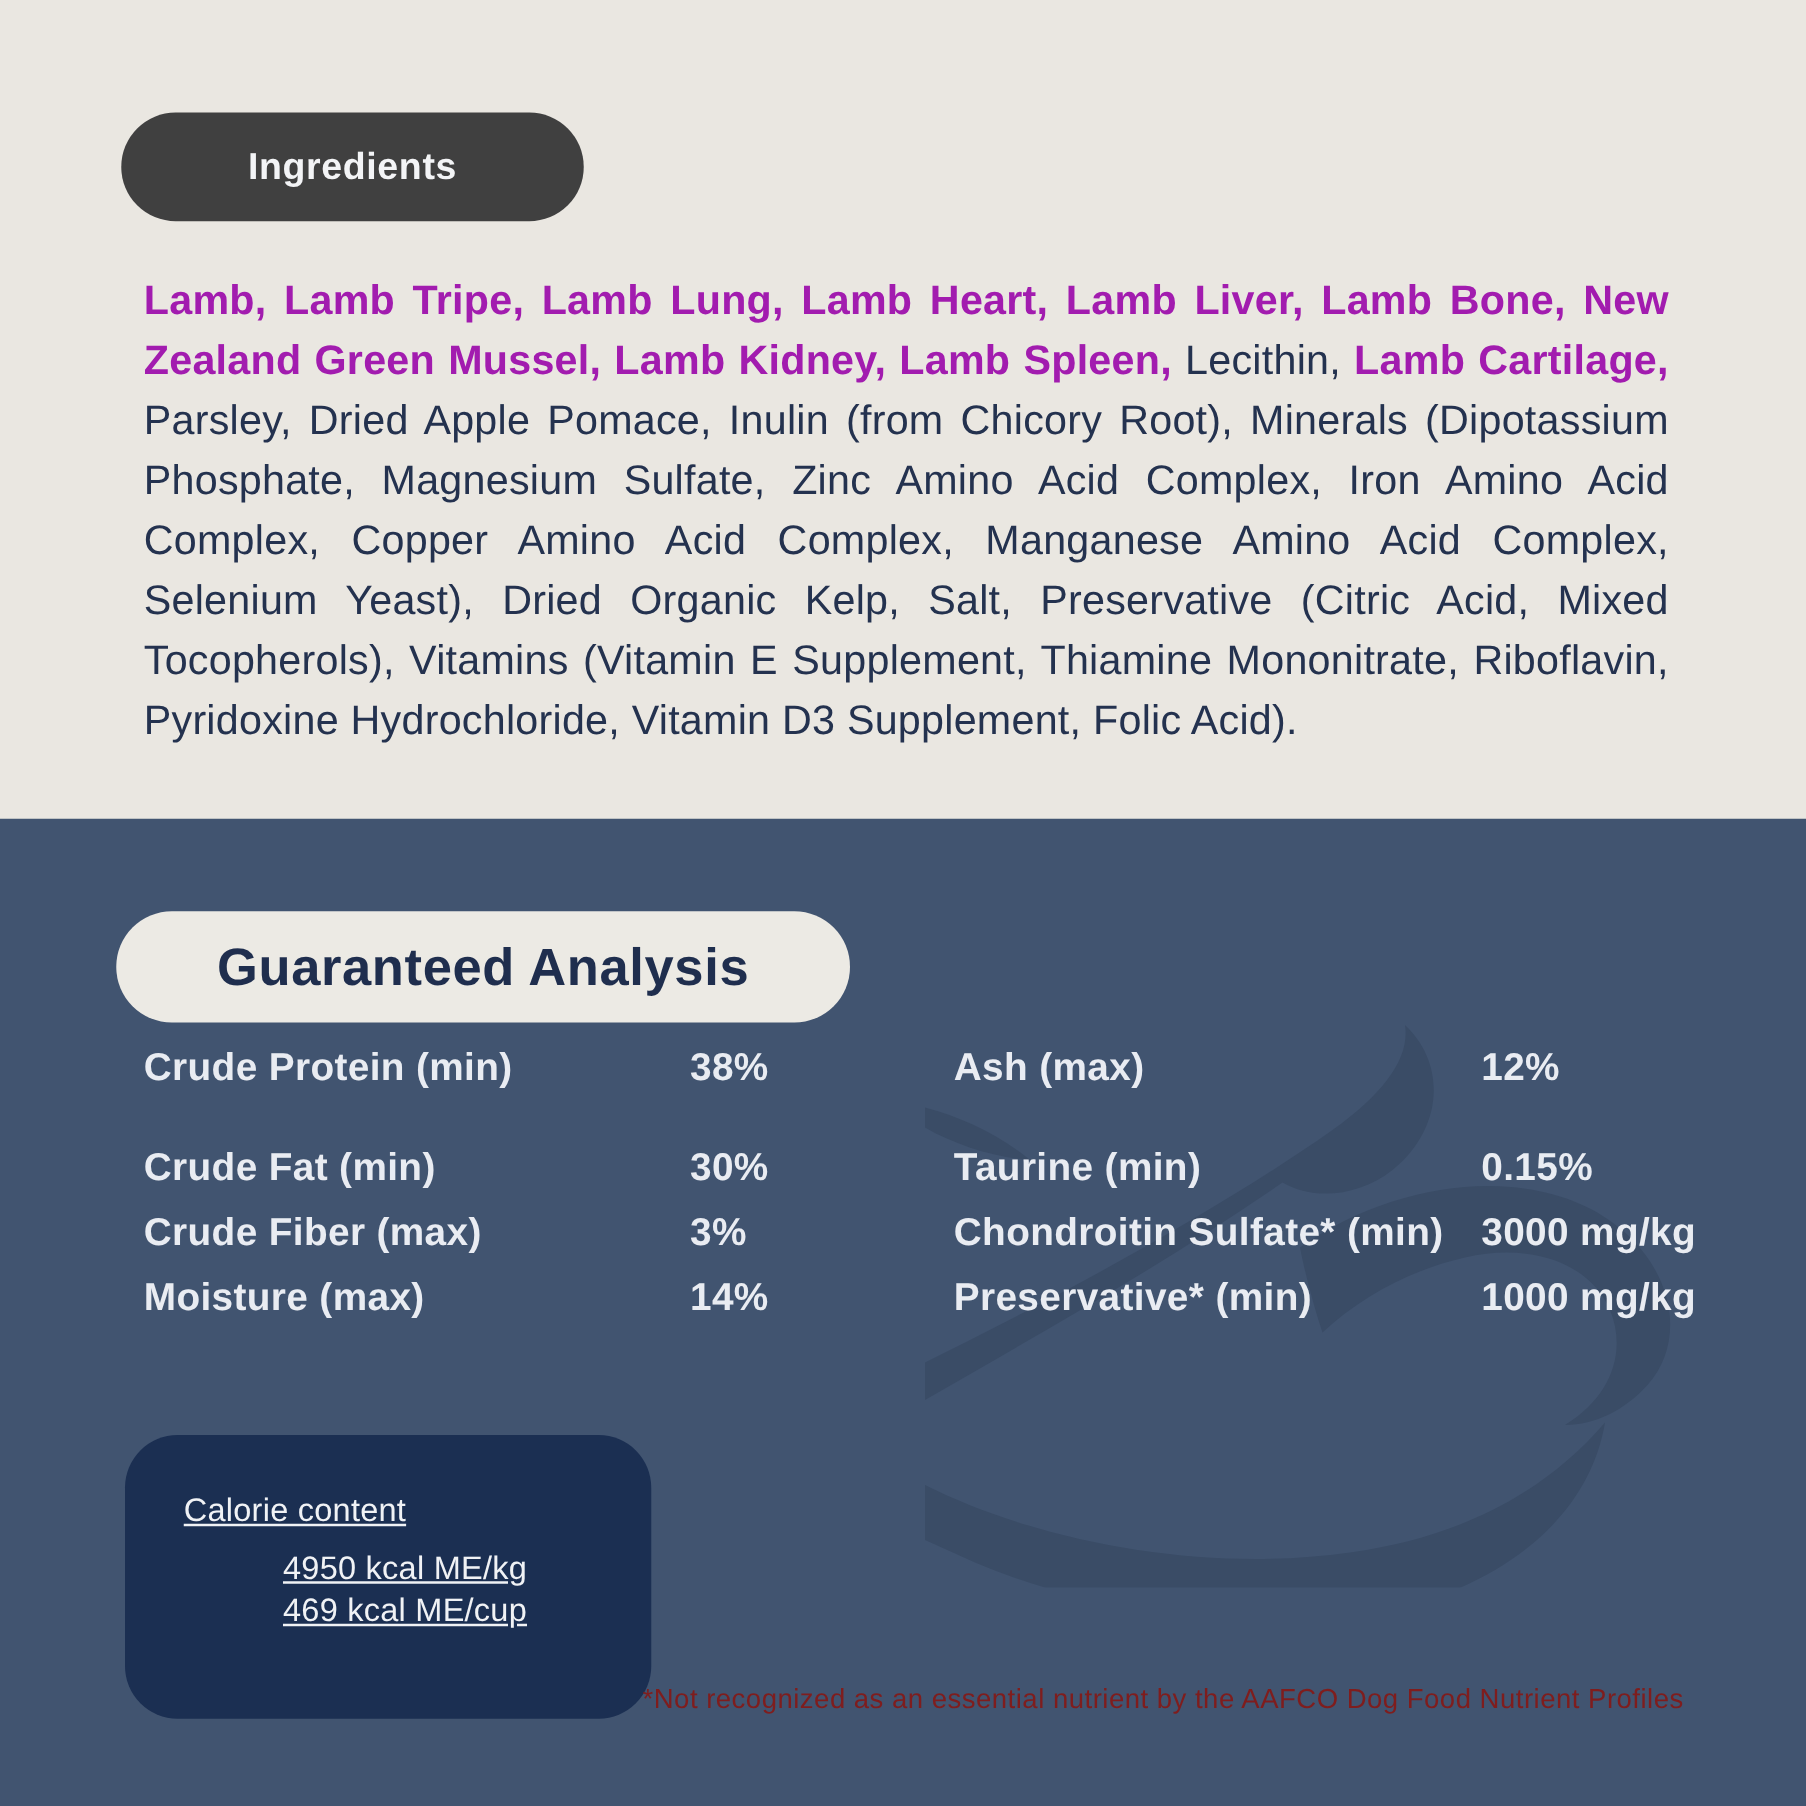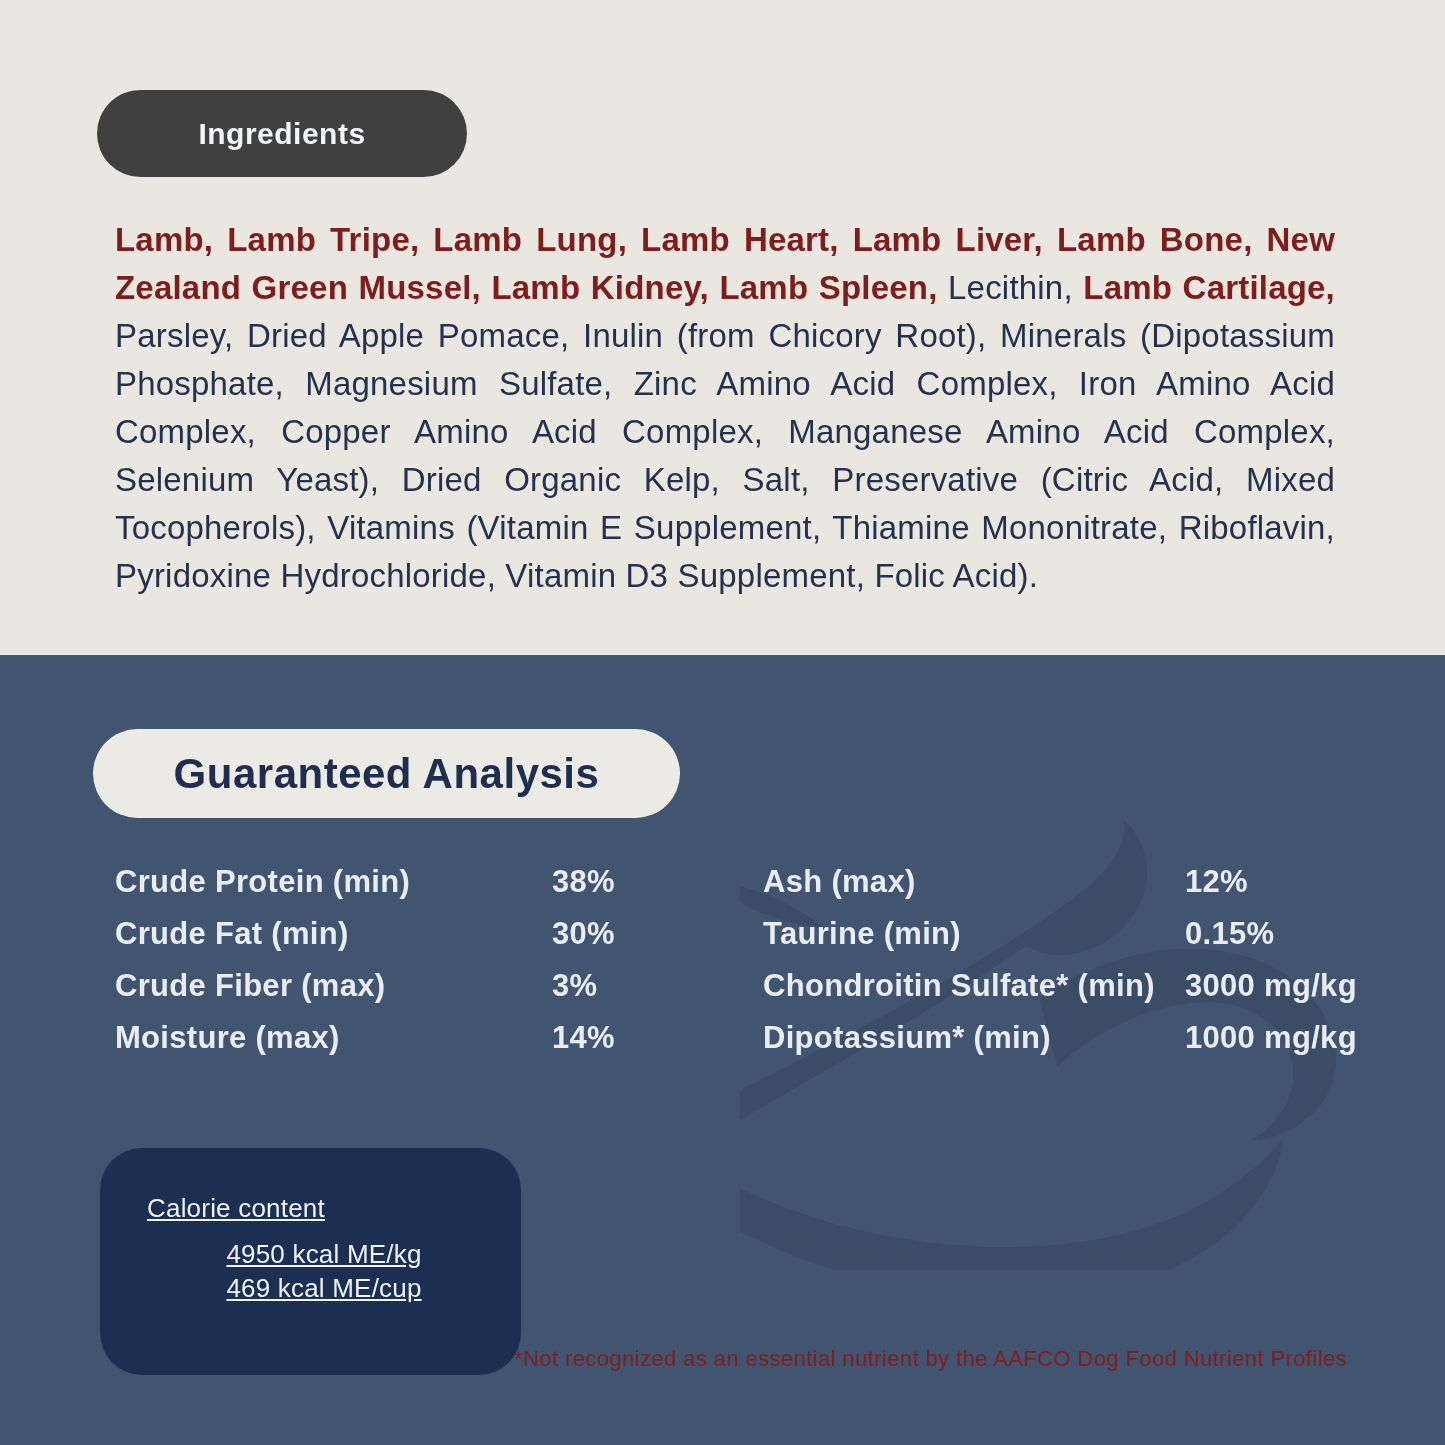--- a/index.html
+++ b/index.html
@@ -19,30 +19,30 @@
   .pill-dark{left:97px;top:90px;width:370px;height:87px;background:#404040;
              color:#F3F4F6;font-size:30px;}
   .pill-light{left:93px;top:729px;width:587px;height:89px;background:#ECEAE4;
               color:#1F2E4E;font-size:42px;}
   
   .ing-text{
     position:absolute;left:115px;top:216px;width:1220px;margin:0;
     font-size:33px;line-height:48px;color:#24324F;text-align:justify;
     letter-spacing:.2px;
   }
-  .ing-text .b{font-weight:bold;color:#7f1d1d;}
+  .ing-text .b{font-weight:bold;color:#a21caf;}
   
   .ga-row{position:absolute;left:0;width:1445px;height:52px;line-height:52px;
           font-size:31px;font-weight:bold;color:#E9ECF2;letter-spacing:.3px;}
   .ga-row span{position:absolute;white-space:nowrap;}
   .ga-row .l-label{left:115px;}
   .ga-row .l-val{left:552px;}
   .ga-row .r-label{left:763px;}
   .ga-row .r-val{left:1185px;}
-  .row0{top:856px;} .row1{top:908px;} .row2{top:960px;} .row3{top:1012px;}
+  .row0{top:828px;} .row1{top:908px;} .row2{top:960px;} .row3{top:1012px;}
   
   .cal-box{position:absolute;left:100px;top:1148px;width:421px;height:227px;
            background:#1B2F52;border-radius:42px;box-sizing:border-box;
            padding:43px 20px 0 47px;color:#F0F2F5;text-decoration:underline;}
   .cal-box p{margin:0;font-size:26px;line-height:34px;letter-spacing:.2px;}
   .cal-box .cal-values{margin-top:12px;text-align:center;}
   
   .footnote{position:absolute;right:98px;top:1346px;font-size:22px;
             color:#7f1d1d;letter-spacing:.4px;white-space:nowrap;}
 </style>
@@ -87,21 +87,21 @@
   </div>
   <div class="ga-row row2">
     <span class="l-label">Crude Fiber (max)</span>
     <span class="l-val">3%</span>
     <span class="r-label">Chondroitin Sulfate* (min)</span>
     <span class="r-val">3000 mg/kg</span>
   </div>
   <div class="ga-row row3">
     <span class="l-label">Moisture (max)</span>
     <span class="l-val">14%</span>
-    <span class="r-label">Dipotassium* (min)</span>
+    <span class="r-label">Preservative* (min)</span>
     <span class="r-val">1000 mg/kg</span>
   </div>
 
   <div class="cal-box">
     <p class="cal-lines"><span>Calorie content</span><br></p>
     <p class="cal-values"><span>4950 kcal ME/kg</span><br><span>469 kcal ME/cup</span></p>
   </div>
 
   <div class="footnote">*Not recognized as an essential nutrient by the AAFCO Dog Food Nutrient Profiles</div>
 

